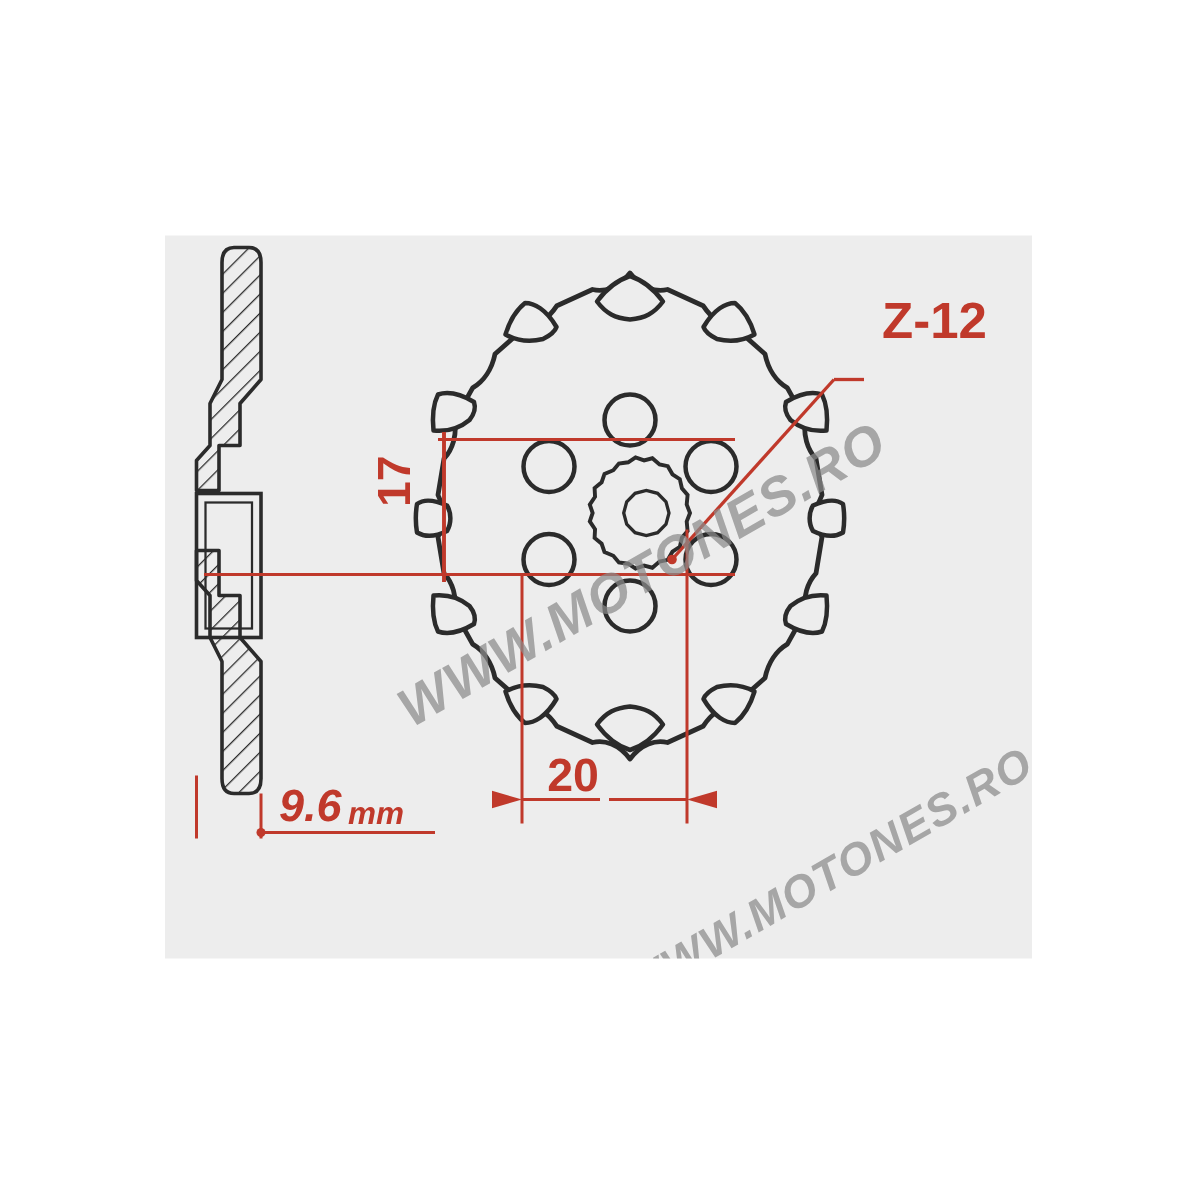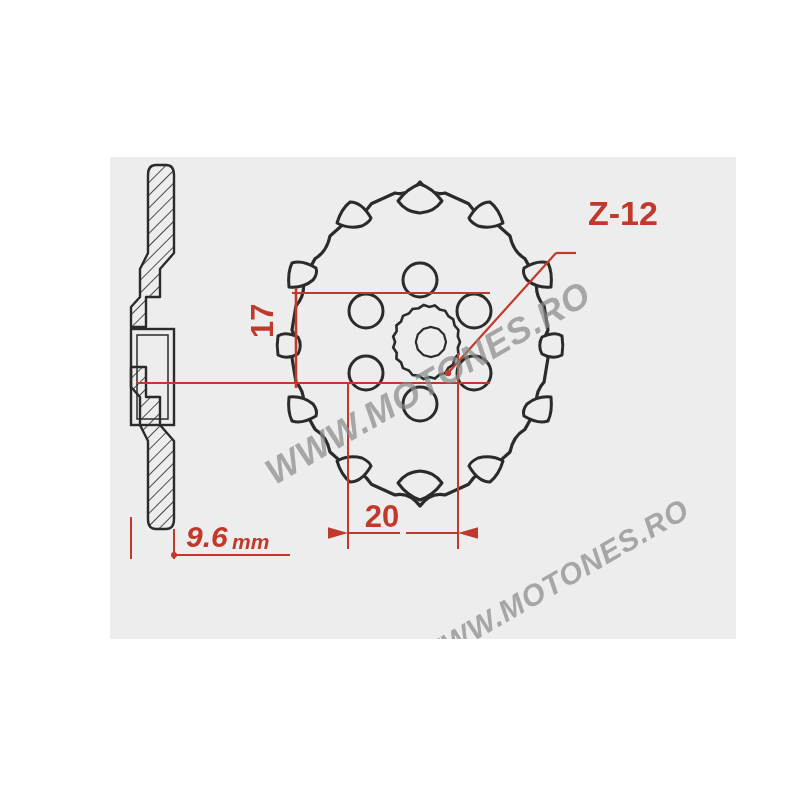--- a/index.html
+++ b/index.html
@@ -21,21 +21,20 @@
     background: #ffffff;
   }
   #panel {
     position: absolute;
     left: 110px;
     top: 157px;
     width: 578px;
     height: 482px;
     background: #ededed;
     overflow: hidden;
-    padding-left: 48px;
   }
   #panel svg, #wm-layer {
     position: absolute;
     left: 0;
     top: 0;
     width: 578px;
     height: 482px;
   }
   #wm-layer { pointer-events: none; }
   .wm-text {

